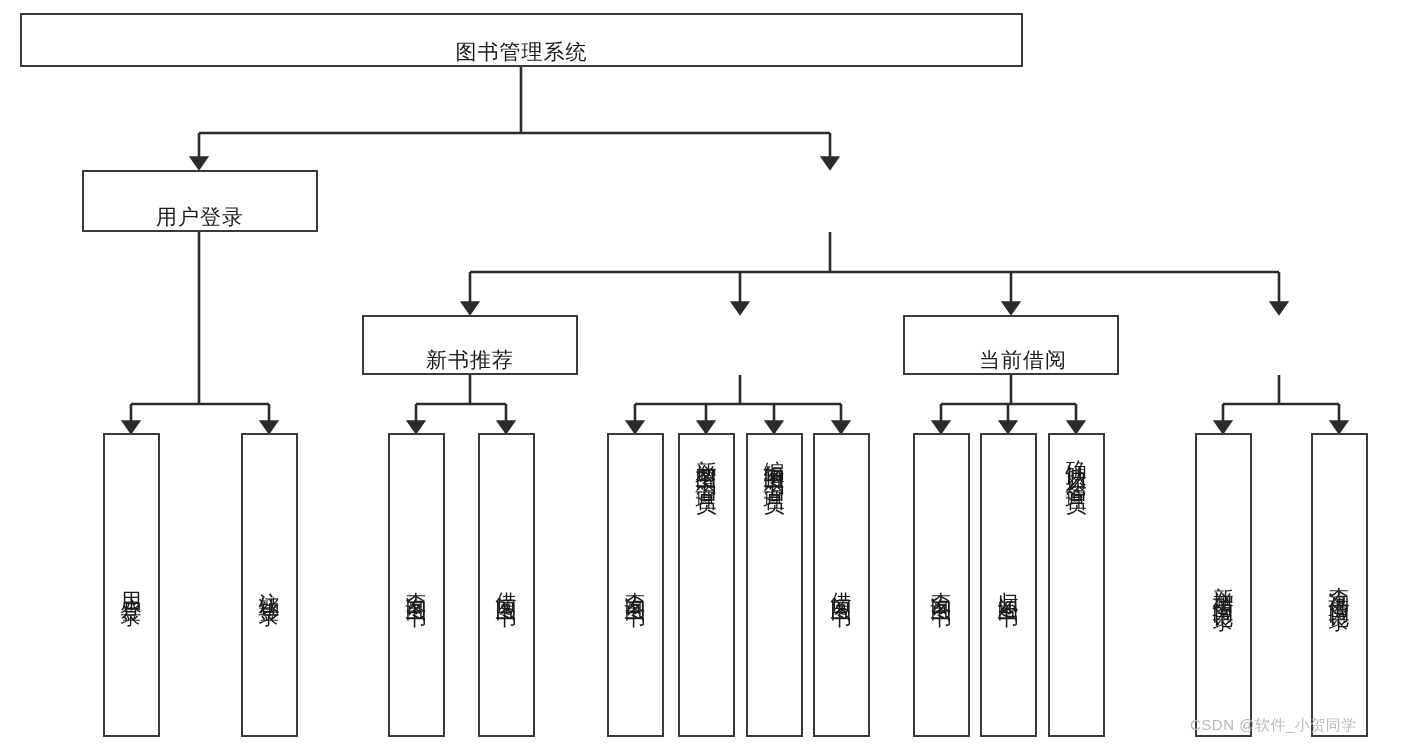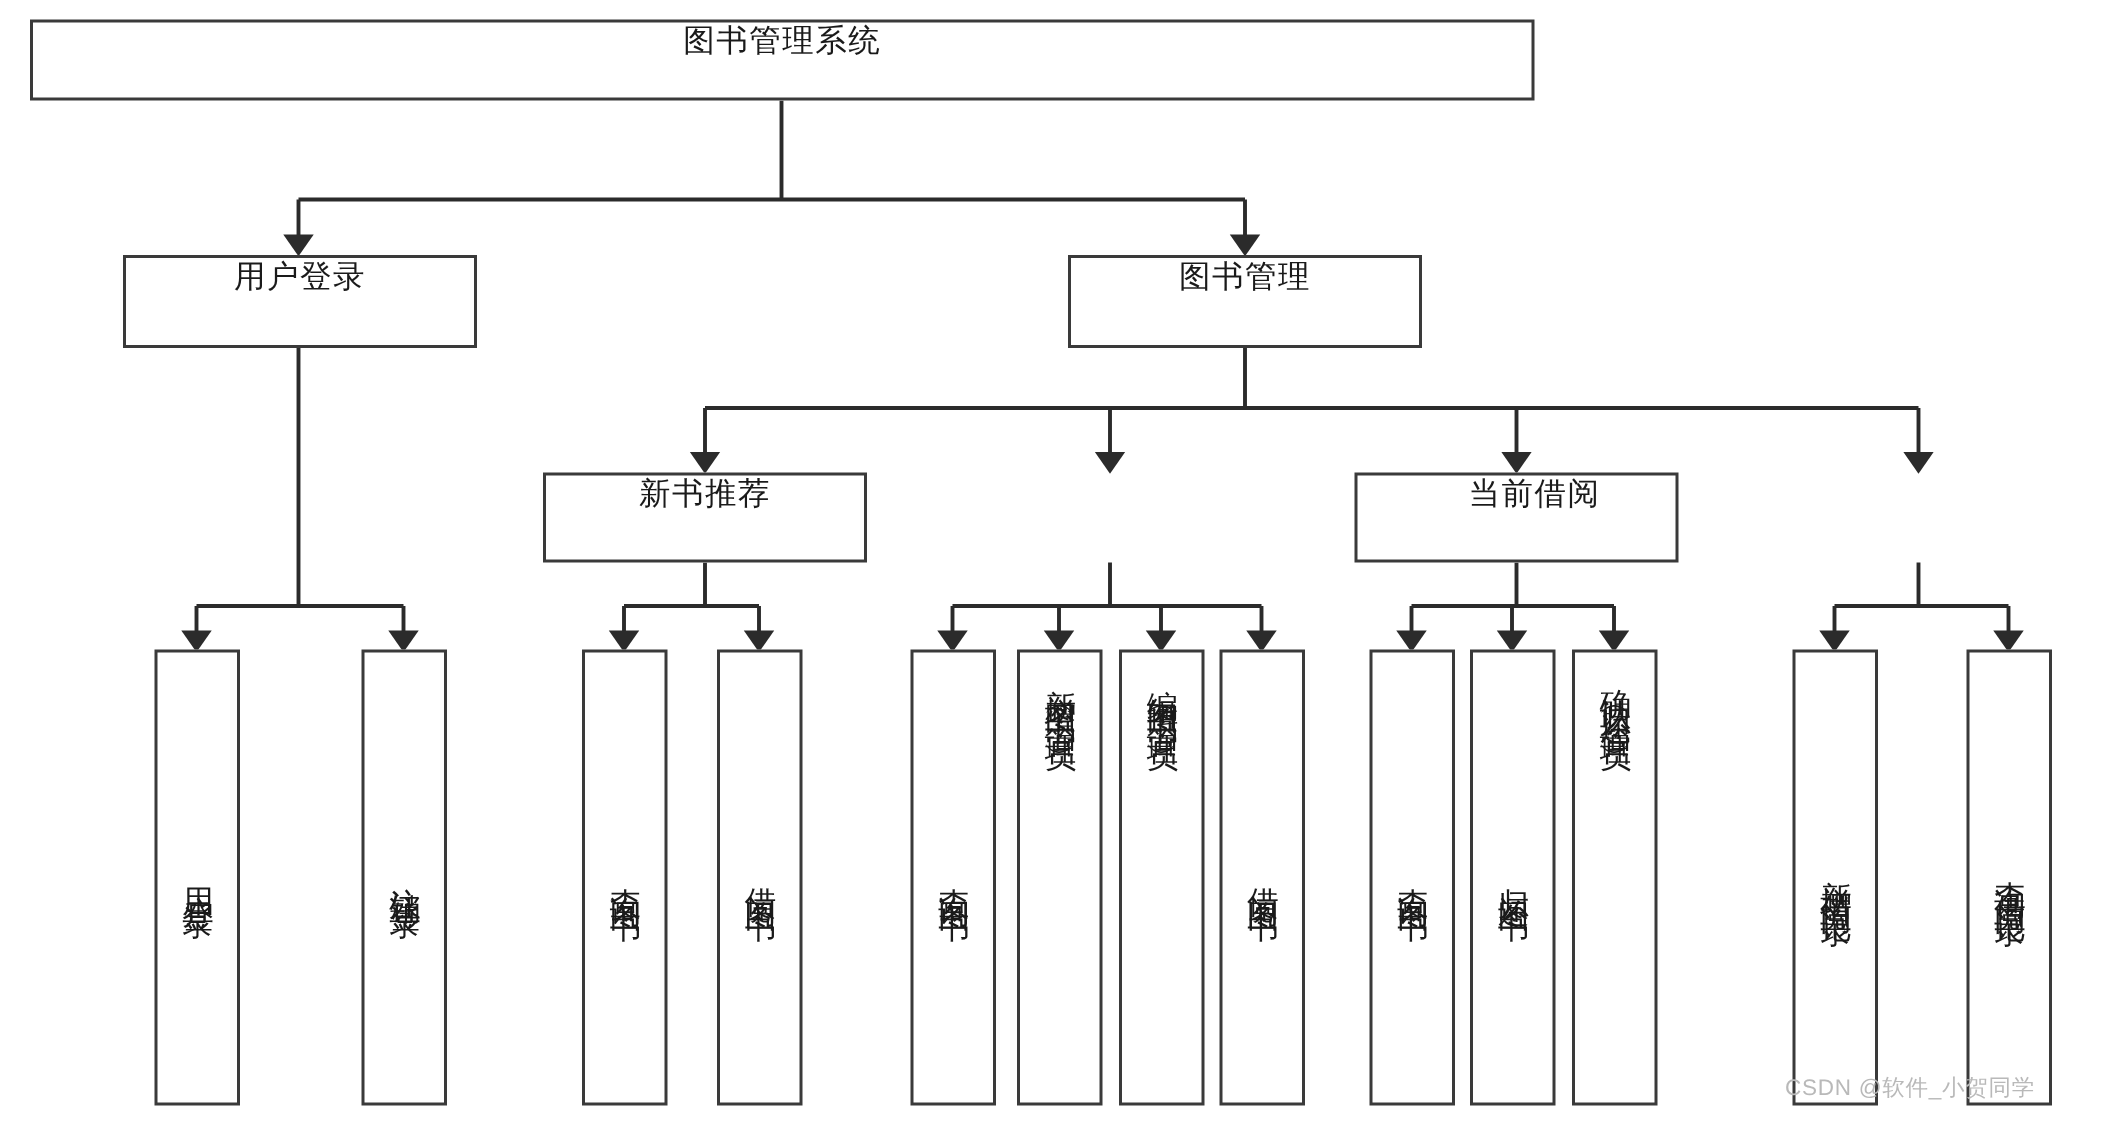--- a/index.html
+++ b/index.html
@@ -20,21 +20,21 @@
     left:0; top:0;
     width:1405px; height:747px;
     pointer-events:none;
   }
   .node{
     position:absolute;
     box-sizing:border-box;
     background:#ffffff;
     border:2px solid #3a3a3a;
     display:flex;
-    align-items:flex-start;
+    align-items:flex-end;
     justify-content:center;
     color:#1a1a1a;
   }
   .node .lbl{
     font-size:21px;
     line-height:1.25;
     letter-spacing:1px;
     white-space:nowrap;
   }
   
@@ -120,23 +120,20 @@
   </svg>
 
   <div class="node" style="left:20px;top:13px;width:1003px;height:54px;">
     <span class="lbl">图书管理系统</span>
   </div>
 
   <div class="node" style="left:82px;top:170px;width:236px;height:62px;">
     <span class="lbl">用户登录</span>
   </div>
 
-  <div class="node" style="left:712px;top:170px;width:236px;height:62px;">
-    <span class="lbl">图书管理</span>
-  </div>
 
   <div class="node" style="left:362px;top:315px;width:216px;height:60px;">
     <span class="lbl">新书推荐</span>
   </div>
 
 
   <div class="node" style="left:903px;top:315px;width:216px;height:60px;padding-left:24px;">
     <span class="lbl">当前借阅</span>
   </div>
 

